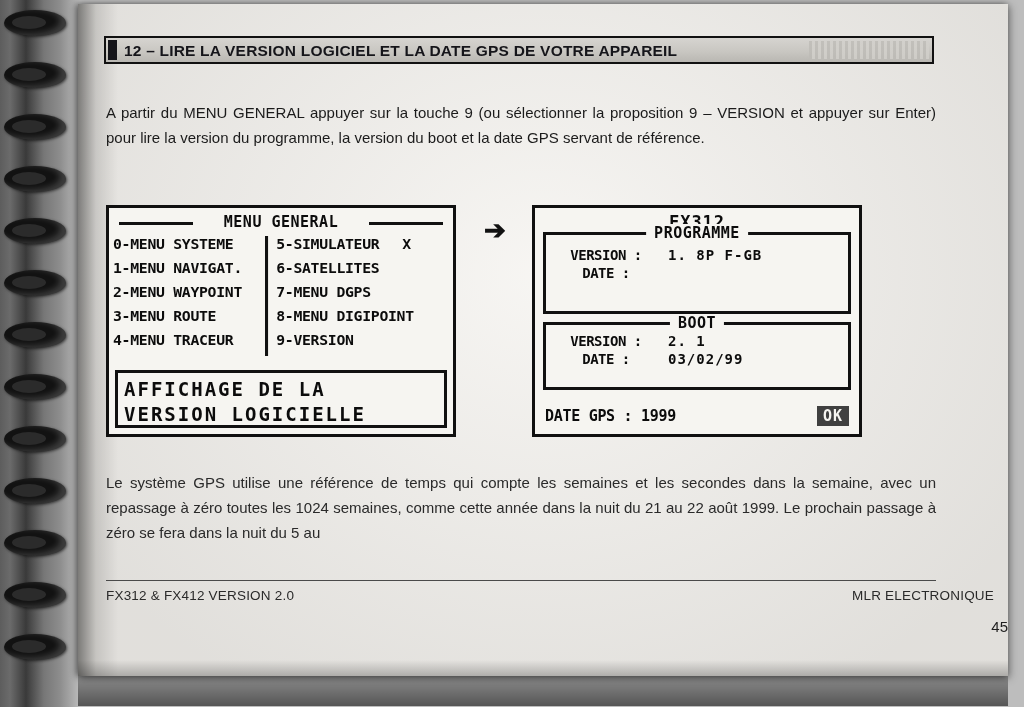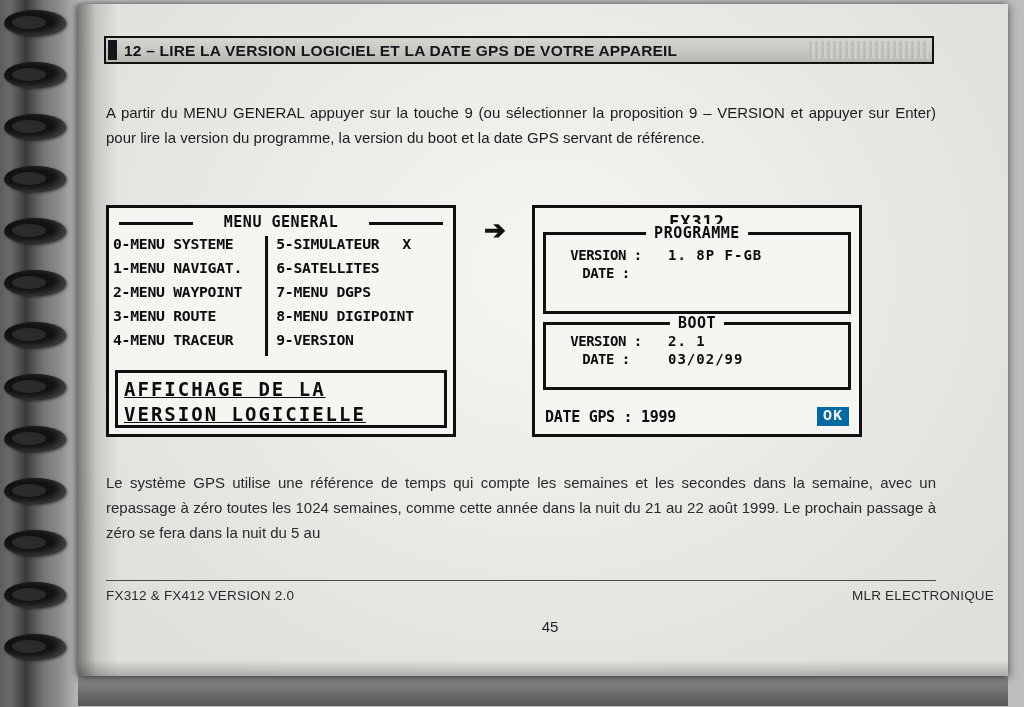--- a/index.html
+++ b/index.html
@@ -167,21 +167,20 @@
     height: 58px;
     border: 3px solid #111;
     box-sizing: border-box;
     padding: 4px 6px;
   }
   .msg-line {
     font-size: 19px;
     font-weight: bold;
     letter-spacing: 2px;
     line-height: 25px;
-    text-decoration: underline;
   }
 
   
   #dev-name {
     position: absolute; left: 0; right: 0; top: 4px;
     text-align: center; font-weight: bold; font-size: 17px; letter-spacing: 1px;
   }
   .sect {
     position: absolute;
     left: 8px; right: 8px;
@@ -219,27 +218,26 @@
     letter-spacing: 1px;
     padding-left: 8px;
   }
   #gps-row {
     position: absolute;
     left: 10px; bottom: 8px; right: 10px;
     display: flex; align-items: center; justify-content: space-between;
   }
   #gps-label { font-size: 15px; font-weight: bold; letter-spacing: -0.3px; }
   #ok-btn {
-    background: #0369a1;
+    background: #404040;
     color: #f6f5f1;
     font-size: 15px;
     font-weight: bold;
     padding: 1px 6px;
     letter-spacing: 1px;
-    font-family: Liberation Mono, monospace;
   }
 
   #arrow {
     position: absolute;
     left: 392px; top: 215px;
     font-size: 26px;
     color: #111;
     font-weight: bold;
   }
 
@@ -252,21 +250,21 @@
   #footer-left {
     position: absolute; left: 14px; top: 588px;
     font-size: 13.5px; color: #2a2a2a; letter-spacing: .2px;
   }
   #footer-right {
     position: absolute; right: 14px; top: 588px;
     font-size: 13.5px; color: #2a2a2a; letter-spacing: .2px;
   }
   #page-num {
     position: absolute; left: 0; right: 0; top: 618px;
-    text-align: center;
+    text-align: right;
     font-size: 15px; color: #1e1e1e;
   }
 </style>
 </head>
 <body>
 
 <div id="scan">
 
   <div id="paper"></div>
   <div id="gutter-shadow"></div>

